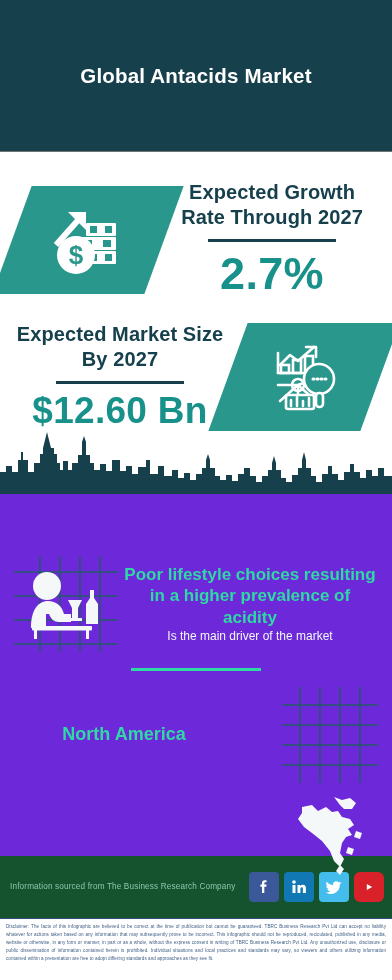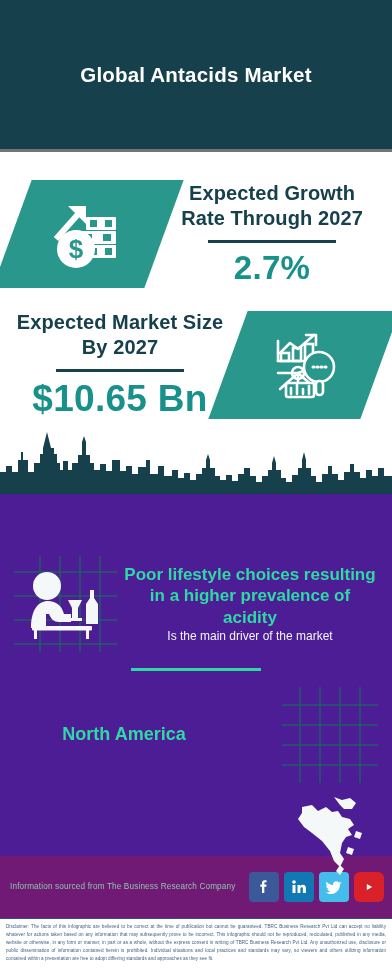--- a/index.html
+++ b/index.html
@@ -13,21 +13,21 @@
   .page { width:392px; height:980px; position:relative; display:flex; flex-direction:column; }
 
   
   .header {
     background:#17404d;
     height:152px;
     display:flex;
     align-items:center;
     justify-content:center;
     flex:0 0 auto;
-    border-bottom:3px solid #737373;
+    border-bottom:1px solid #737373;
   }
   .header-title {
     color:#ffffff;
     font-size:20.5px;
     font-weight:bold;
     letter-spacing:.2px;
     text-align:center;
   }
 
   
@@ -70,27 +70,27 @@
     width:128px;
     height:2.6px;
     background:#17404d;
     margin:9px auto 6px auto;
   }
   .stat-value {
     color:#17918a;
     font-weight:bold;
     letter-spacing:.3px;
   }
-  .stat-value.v1 { font-size:33px; }
+  .stat-value.v1 { font-size:45px; }
   .stat-value.v2 { font-size:37px; }
 
   
   .dark {
     position:relative;
-    background:#4c1d95;
+    background:#6d28d9;
     flex:1 1 auto;
     padding-top:58px;
   }
   .skyline {
     position:absolute;
     top:-62px; left:0;
     width:392px; height:64px;
     display:block;
   }
   .info-row {
@@ -126,21 +126,21 @@
     margin:16px auto 16px auto;
   }
   .info-row.region { margin-top:2px;gap:46px; }
   .info-row.region .info-text { text-align:center; padding-right:6px; }
   .region-accent { font-size:18px; }
   .map-box { flex:0 0 auto; width:96px; height:96px; position:relative; }
 
   
   .footer {
     flex:0 0 auto;
-    background:#701a75;
+    background:#14532d;
     height:62px;
     display:flex;
     align-items:center;
     padding:0 8px 0 10px;
     gap:2px;
   }
   .footer-text { flex:1 1 auto; }
   .footer-text div {
     color:#8ec6ad;
     font-size:8.2px;
@@ -211,21 +211,21 @@
         <div class="stat-label">Expected Growth Rate Through 2027</div>
         <div class="rule"></div>
         <div class="stat-value v1">2.7%</div>
       </div>
     </div>
 
     <div class="stat-row r2">
       <div class="stat-text">
         <div class="stat-label">Expected Market Size By 2027</div>
         <div class="rule"></div>
-        <div class="stat-value v2">$10.65 Bn</div>
+        <div class="stat-value v2">$12.60 Bn</div>
       </div>
       <div class="para">
         <div class="shape"></div>
         <svg width="80" height="76" viewBox="0 0 80 76" fill="none" stroke="#fff" stroke-width="2.6">
           <path d="M14 34 L14 14" stroke-linecap="round"></path>
           <path d="M14 34 L58 34" stroke-linecap="round"></path>
           <path d="M16 26 L26 16 L34 22 L50 8" stroke-linecap="round" stroke-linejoin="round" fill="none"></path>
           <path d="M42 8 L52 8 L52 18" stroke-linecap="round" stroke-linejoin="round" fill="none"></path>
           <rect x="17" y="26" width="8" height="8"></rect>
           <rect x="29" y="21" width="8" height="13"></rect>

